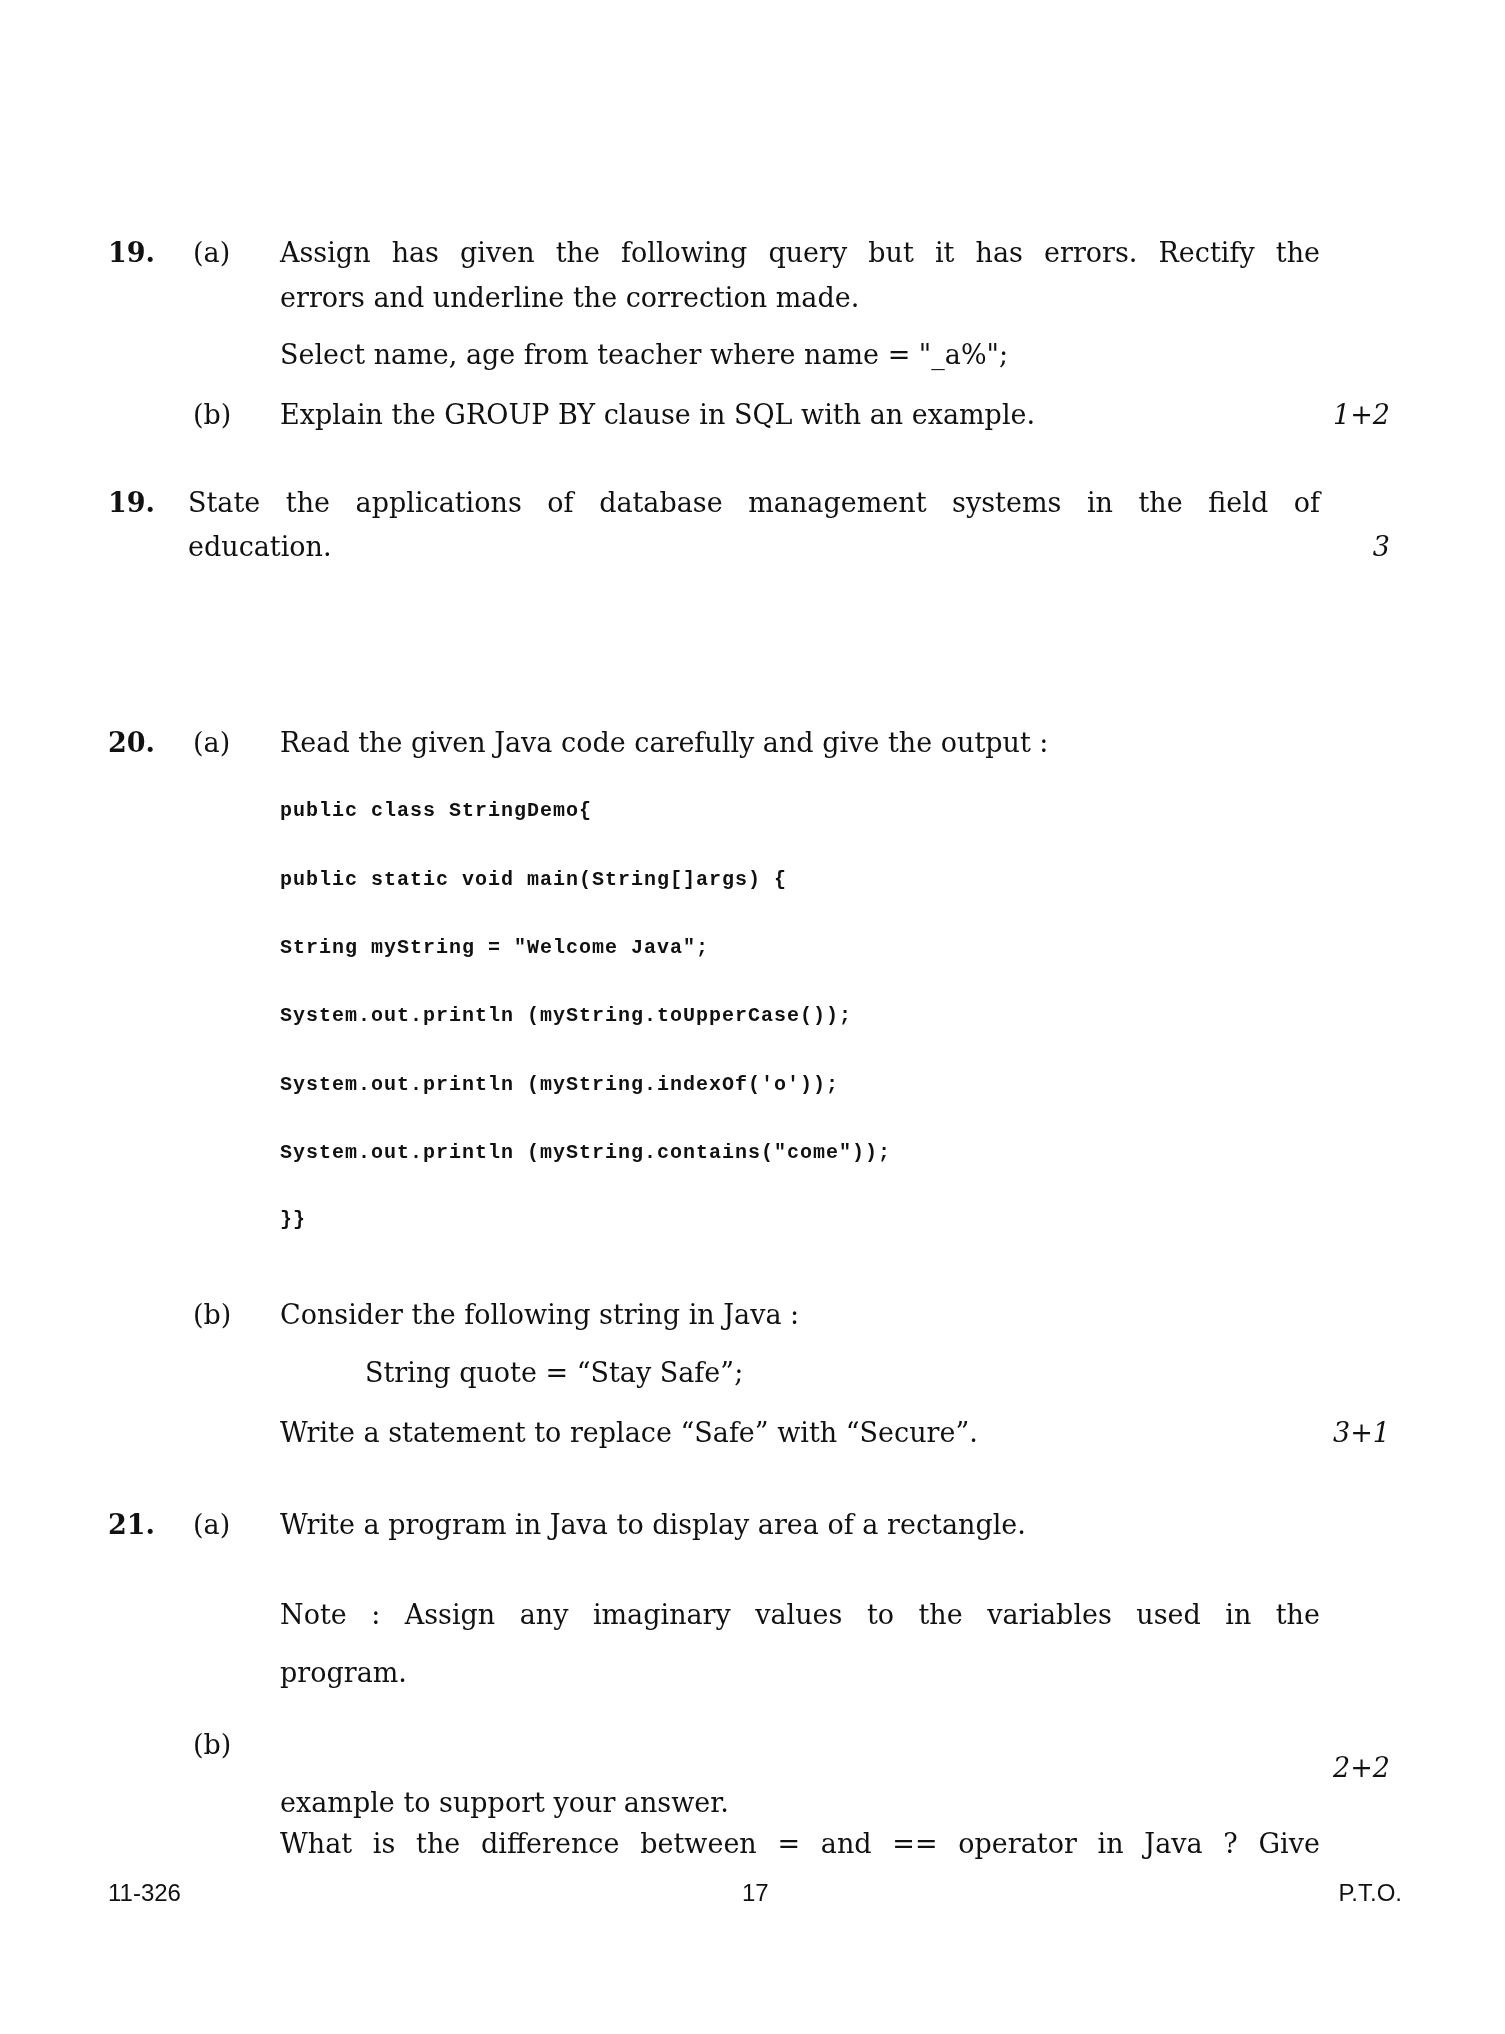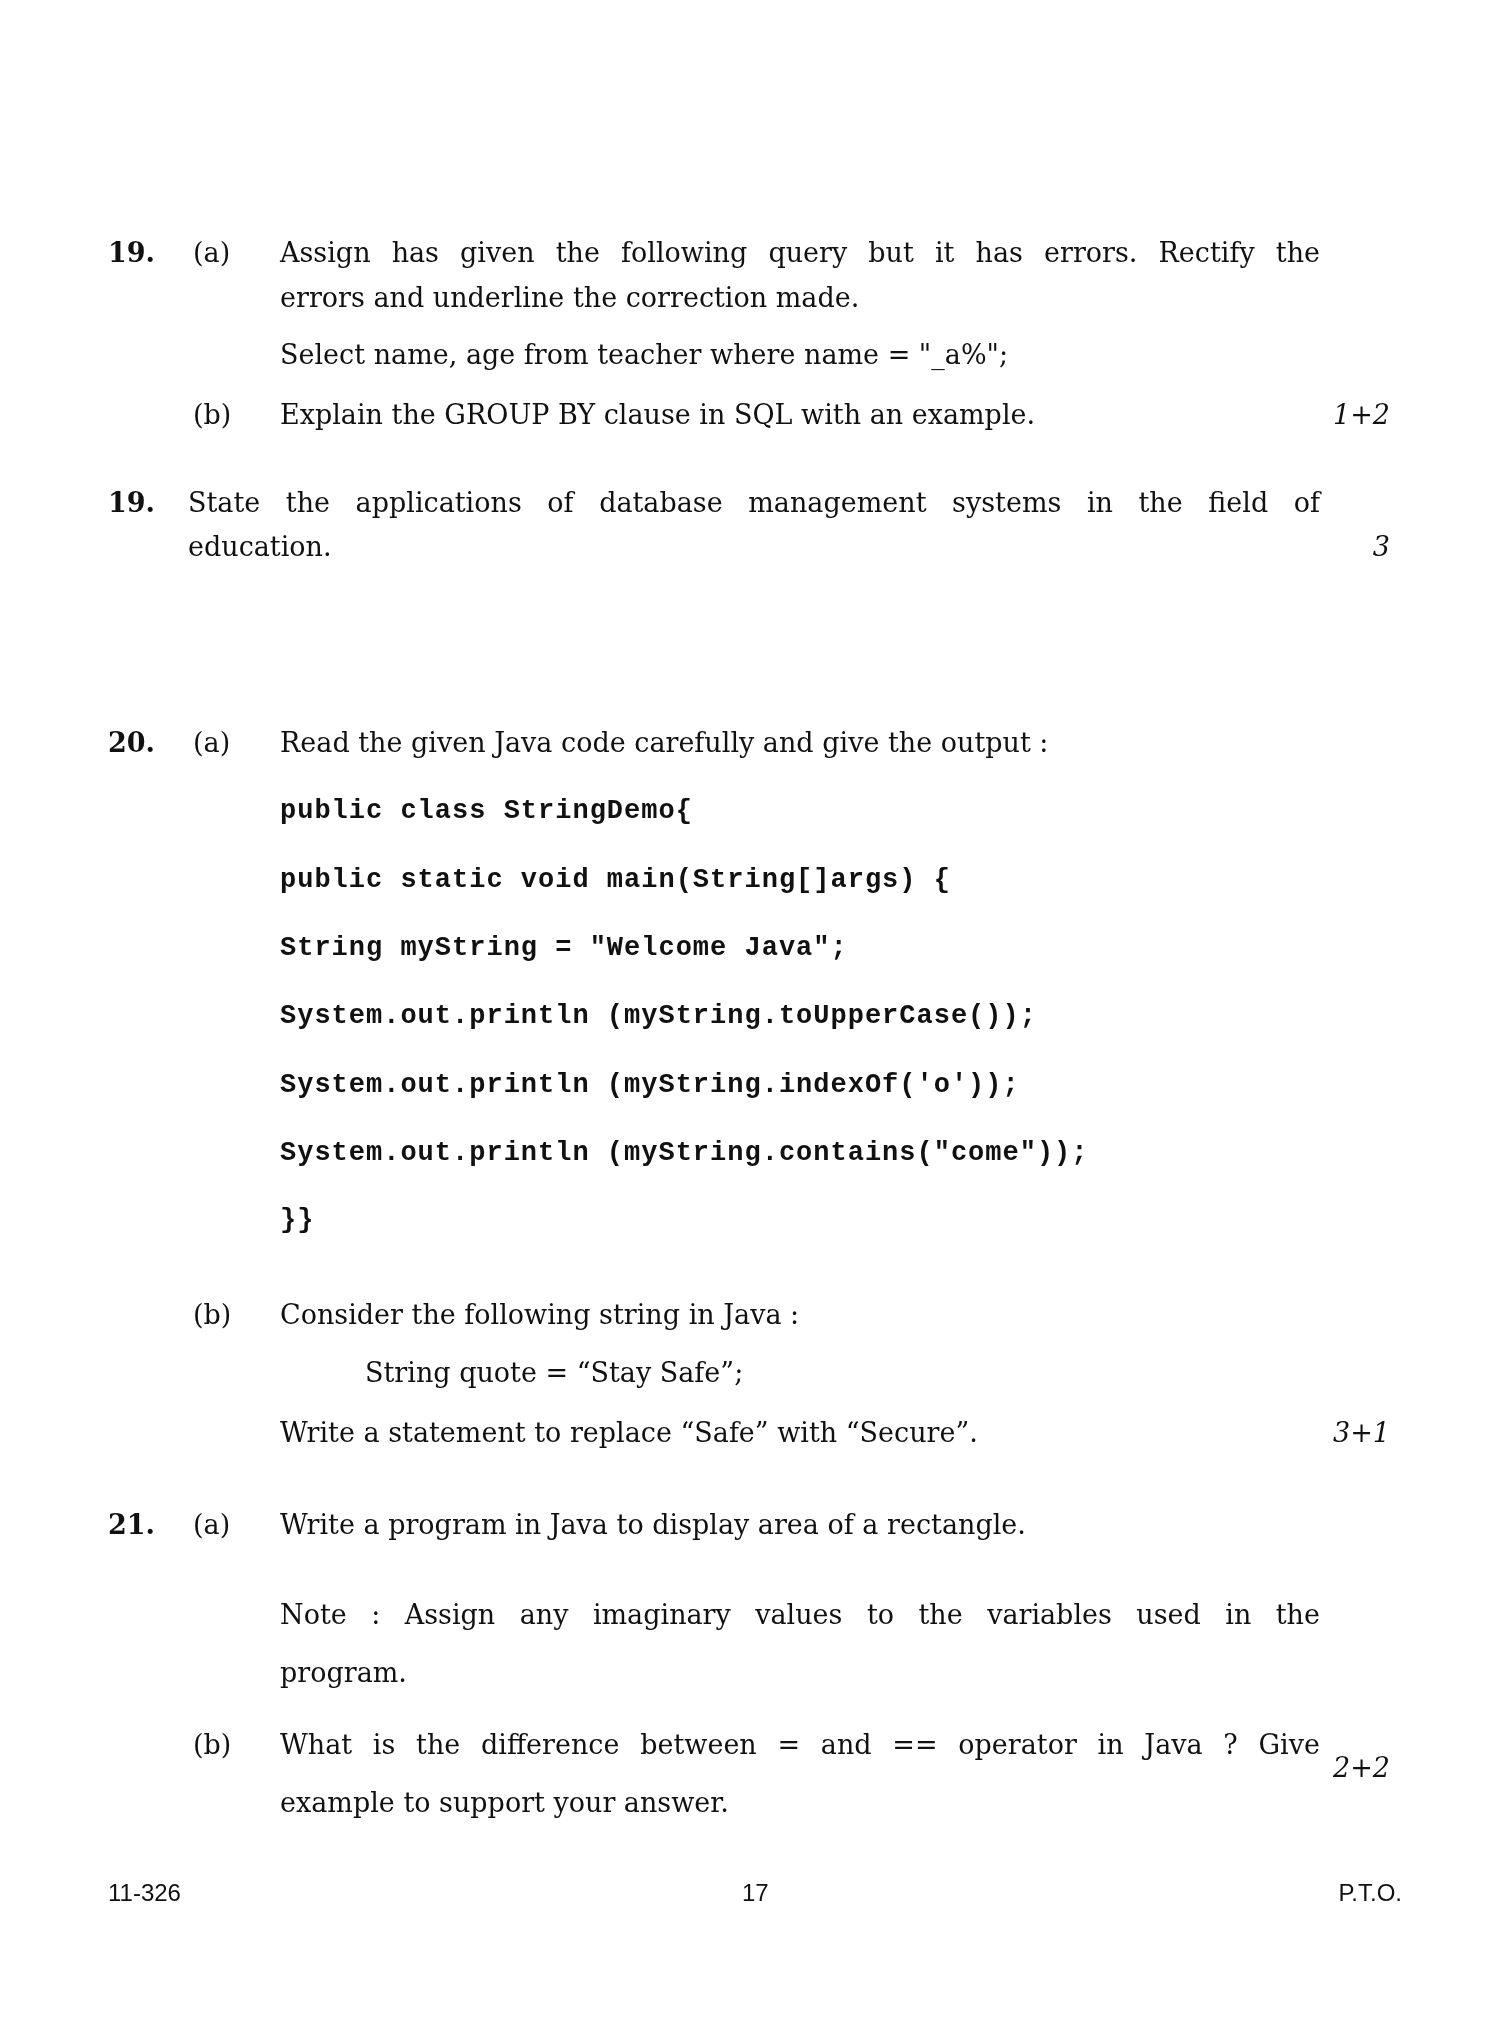--- a/index.html
+++ b/index.html
@@ -23,21 +23,21 @@
   .justify19 {
     width: 1132px; text-align: justify; text-align-last: justify;
   }
   .marks {
     right: 115px; font-style: italic; text-align: right;
   }
   .instr { left: 108px; font-style: italic; }
   .instr b { font-weight: bold; }
   .code {
     left: 280px; font-family: "Liberation Mono", "DejaVu Sans Mono", monospace;
-    font-weight: bold; font-size: 27px; letter-spacing: 1px;
+    font-weight: bold; font-size: 20px; letter-spacing: 1px;
   }
   .indent2 { left: 365px; }
   .footer {
     position: absolute; top: 1893px; transform: translateY(-50%);
     font-family: "Liberation Sans", "DejaVu Sans", sans-serif;
     font-size: 24px; white-space: nowrap;
   }
   .f-left { left: 108px; }
   .f-center { left: 742px; }
   .f-right { right: 103px; }
@@ -80,19 +80,19 @@
 <div class="line txt" style="top:1433px">Write a statement to replace “Safe” with “Secure”.</div>
 <div class="line marks" style="top:1433px">3+1</div>
 
 <div class="line qnum" style="top:1525px">21.</div>
 <div class="line part" style="top:1525px">(a)</div>
 <div class="line txt" style="top:1525px">Write a program in Java to display area of a rectangle.</div>
 <div class="line txt justify" style="top:1615px">Note : Assign any imaginary values to the variables used in the</div>
 <div class="line txt" style="top:1673px">program.</div>
 
 <div class="line part" style="top:1745px">(b)</div>
-<div class="line txt justify" style="top:1745px">What is the difference between = and == operator in Java ? Give</div>
+<div class="line txt justify" style="top:1844px">What is the difference between = and == operator in Java ? Give</div>
 <div class="line txt" style="top:1803px">example to support your answer.</div>
 <div class="line marks" style="top:1768px">2+2</div>
 
 <div class="footer f-left">11-326</div>
 <div class="footer f-center">17</div>
 <div class="footer f-right">P.T.O.</div>
 
 </body></html>

